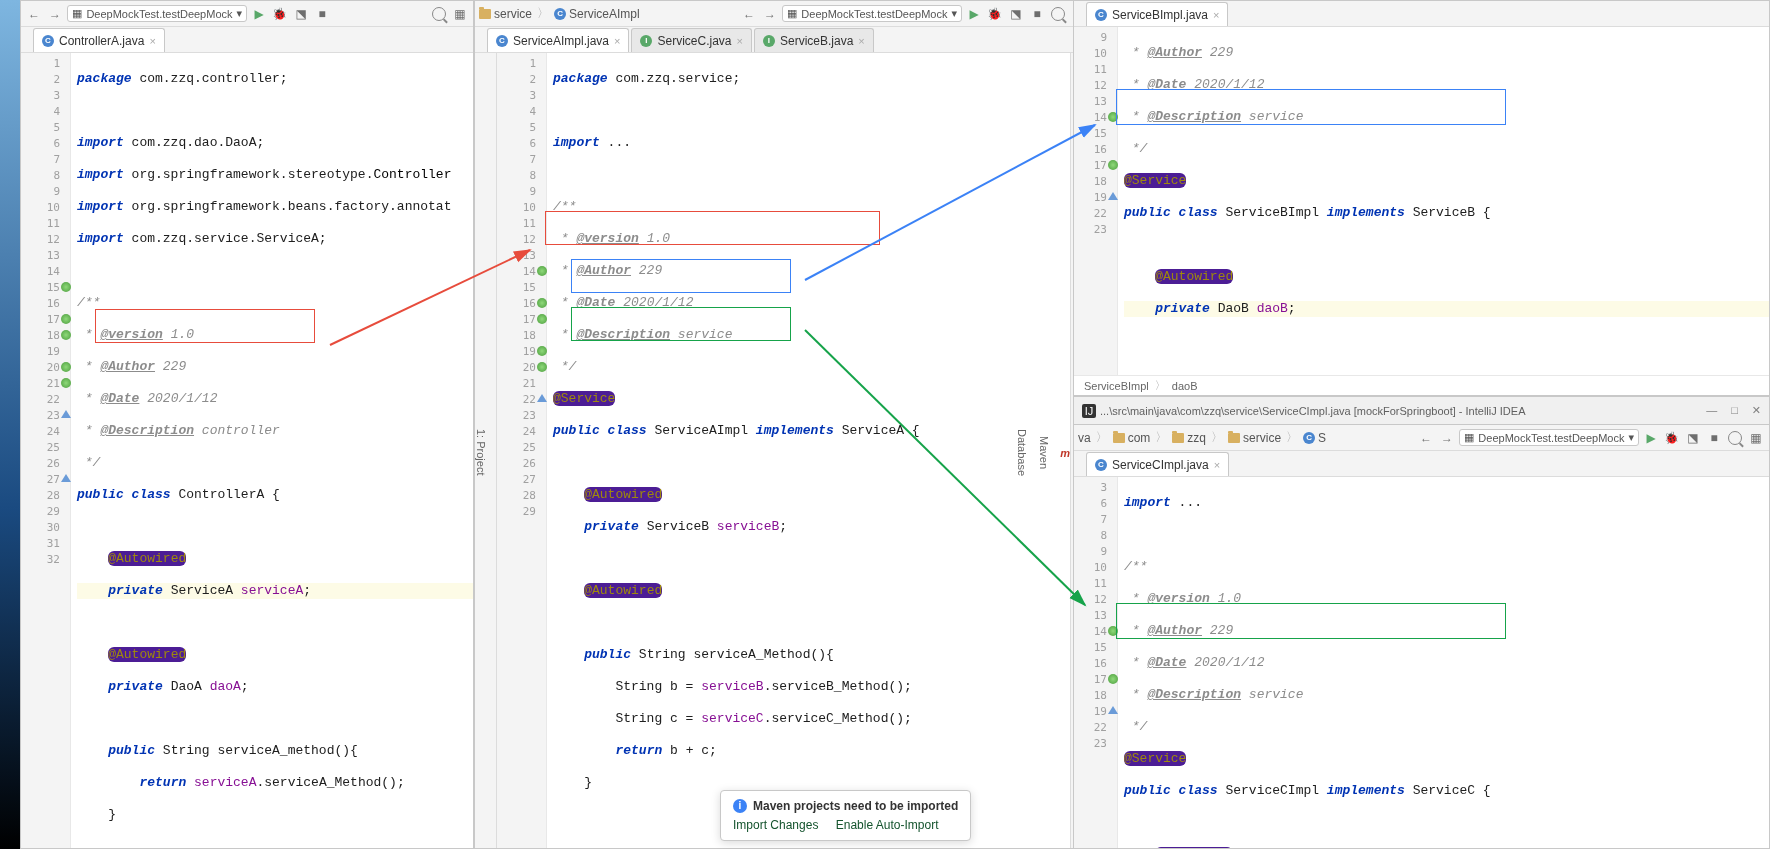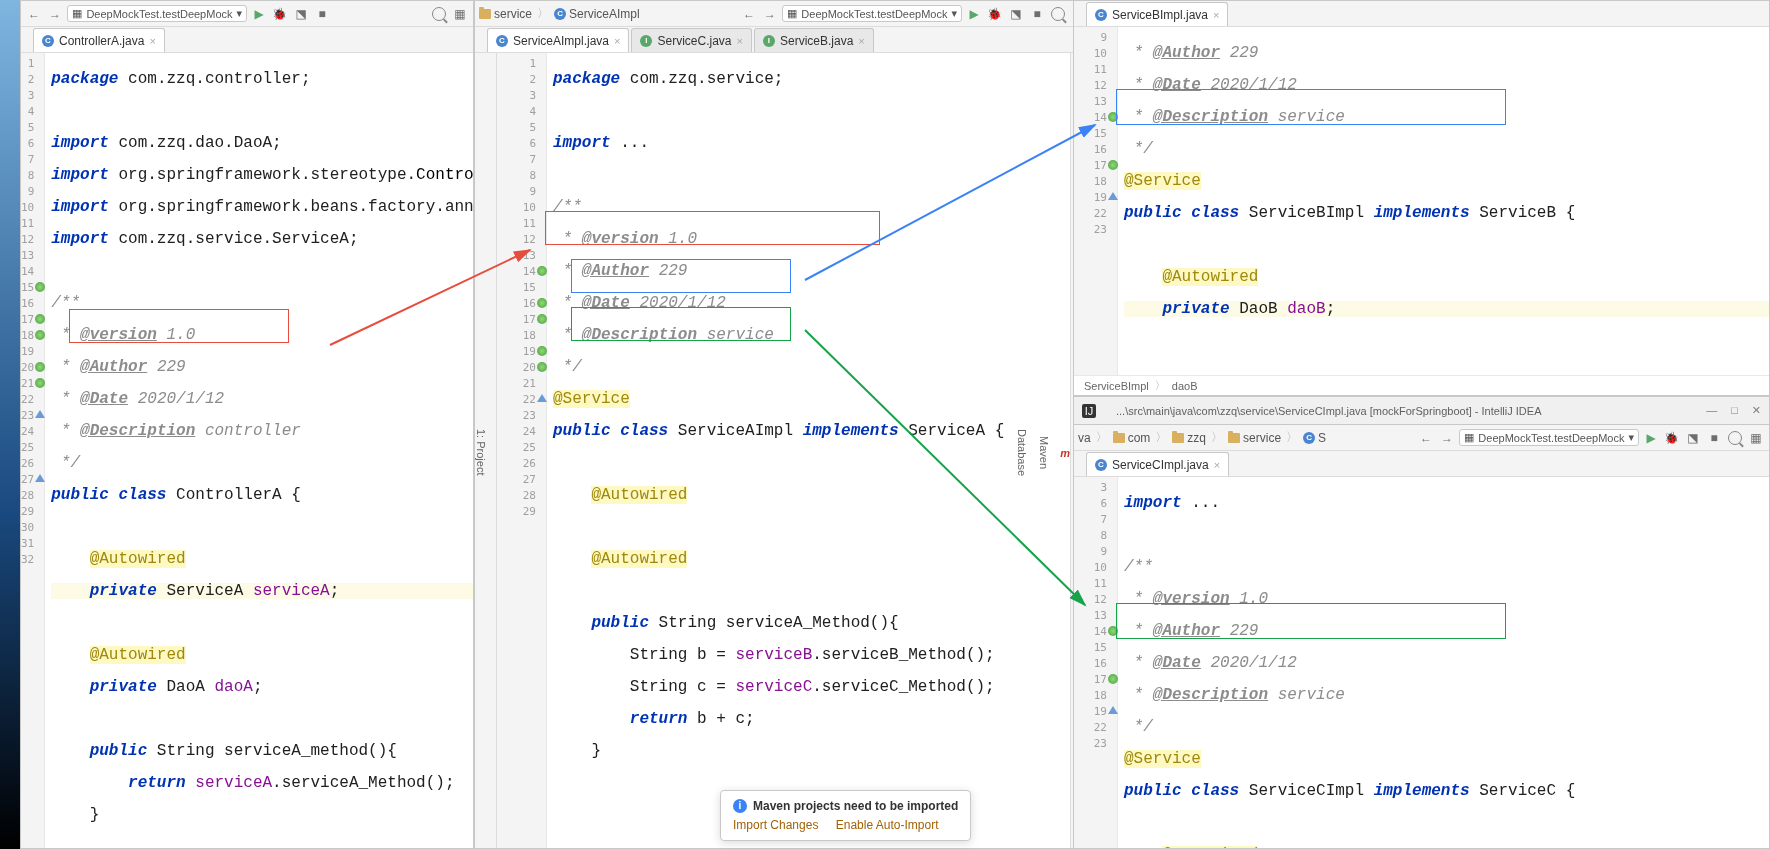--- a/index.html
+++ b/index.html
@@ -25,37 +25,37 @@
 .jicon { width:12px; height:12px; border-radius:50%; display:inline-block; color:#fff; font-size:8px; font-weight:bold; text-align:center; line-height:12px; font-family:Arial; }
 .jicon.c { background:#4a86cf; }
 .jicon.i { background:#59a869; }
 .editor { flex:1; display:flex; overflow:hidden; background:#fff; position:relative; }
 .gutter { width:50px; background:#f4f4f4; border-right:1px solid #e8e8e8; padding-top:2px; }
 .gutter.nar { width:44px; }
 .line-row { height:16px; display:flex; align-items:center; justify-content:flex-end; padding-right:10px; color:#a0a0a0; font-family:Consolas,monospace; font-size:11px; position:relative; }
 .gutter-icon { position:absolute; right:-1px; width:12px; height:12px; }
 .gi-green { width:10px;height:10px;border-radius:50%;background:radial-gradient(circle,#8fd97a,#4a9c3c); }
 .gi-blue { width:0;height:0;border-left:5px solid transparent;border-right:5px solid transparent;border-bottom:8px solid #6a9bd8; transform:translateY(-1px);}
-.code { flex:1; font-family:Consolas,"Courier New",monospace; font-size:16px; line-height:16px; padding-top:2px; padding-left:6px; white-space:pre; color:#202020; position:relative; }
+.code { flex:1; font-family:Consolas,"Courier New",monospace; font-size:13px; line-height:16px; padding-top:2px; padding-left:6px; white-space:pre; color:#202020; position:relative; }
 .kw { color:#0033b3; font-weight:bold;font-style:italic; }
-.ann { color:#9e880d; background:#fef9c3; }
+.ann { color:#9e880d; background:#4c1d95;border-radius:6px; }
 .cmt { color:#8c8c8c; font-style:italic; }
 .doctag { color:#8c8c8c; font-style:italic; font-weight:bold; text-decoration:underline; }
 .fld { color:#871094; }
 .typ { color:#000; }
 .hl-line { background:#fdfbe6; }
 .box { position:absolute; pointer-events:none; }
 .side-tabs { width:22px; background:#f4f4f4; border-left:1px solid #dcdcdc; display:flex; flex-direction:column; align-items:center; padding-top:4px; gap:10px; writing-mode:vertical-rl; font-size:11px; color:#666; }
 .side-tabs.left { border-left:none; border-right:1px solid #dcdcdc; writing-mode:vertical-lr; }
 .statusbar { height:22px; background:#f4f4f4; border-top:1px solid #dcdcdc; display:flex; align-items:center; padding:0 10px; font-size:11px; color:#555; gap:14px; }
 .breadcrumbs { height:20px; border-top:1px solid #e8e8e8; font-size:11px; color:#666; padding:2px 10px; display:flex; align-items:center; gap:4px;}
 .popup { position:absolute; bottom:8px; left:720px; background:#fff; border:1px solid #c8c8c8; border-radius:4px; box-shadow:0 2px 10px rgba(0,0,0,0.15); padding:8px 12px; }
 .popup h4 { font-size:12px; font-weight:bold; color:#333; display:flex; align-items:center; gap:6px; margin-bottom:5px;}
 .popup .links { font-size:12px; }
-.popup a { color:#a16207; text-decoration:none; margin-right:14px; }
+.popup a { color:#14532d; text-decoration:none; margin-right:14px; }
 svg.arrow { position:absolute; pointer-events:none; z-index:50; }
 .spacer { flex:1; }
 .nav-item { display:flex; align-items:center; gap:3px;}
 .folder-ico { width:12px;height:10px;background:#d8b060;border-radius:1px;display:inline-block;position:relative;}
 .folder-ico::before{content:"";position:absolute;top:-2px;left:0;width:5px;height:2px;background:#d8b060;border-radius:1px 1px 0 0;}
 .mini-search{width:14px;height:14px;border:1.5px solid #888;border-radius:50%;position:relative;display:inline-block;}
 .mini-search::after{content:"";position:absolute;width:5px;height:1.5px;background:#888;bottom:-2px;right:-3px;transform:rotate(45deg);}
 .gear{color:#888;}
 .left-edges{width:20px;background:linear-gradient(180deg,#7eb6e0,#1a4a80 60%,#000);}
 </style>
@@ -243,20 +243,21 @@
 <div><span class="cmt">/**</span></div>
 <div><span class="cmt"> * </span><span class="doctag">@version</span><span class="cmt"> 1.0</span></div>
 <div><span class="cmt"> * </span><span class="doctag">@Author</span><span class="cmt"> 229</span></div>
 <div><span class="cmt"> * </span><span class="doctag">@Date</span><span class="cmt"> 2020/1/12</span></div>
 <div><span class="cmt"> * </span><span class="doctag">@Description</span><span class="cmt"> service</span></div>
 <div><span class="cmt"> */</span></div>
 <div><span class="ann">@Service</span></div>
 <div><span class="kw">public class</span> ServiceAImpl <span class="kw">implements</span> ServiceA {</div>
 <div> </div>
 <div>    <span class="ann">@Autowired</span></div>
+<div>    <span class="kw">private</span> ServiceB <span class="fld">serviceB</span>;</div>
 <div> </div>
 <div>    <span class="ann">@Autowired</span></div>
 <div> </div>
 <div>    <span class="kw">public</span> String serviceA_Method(){</div>
 <div>        String b = <span class="fld">serviceB</span>.serviceB_Method();</div>
 <div>        String c = <span class="fld">serviceC</span>.serviceC_Method();</div>
 <div>        <span class="kw">return</span> b + c;</div>
 <div>    }</div>
 <div> </div>
 
@@ -317,21 +318,21 @@
   </div>
   <div class="breadcrumbs">
         <span>ServiceBImpl</span>
         <span class="nav-sep">〉</span>
         <span>daoB</span>
       </div>
 </div>
 
 <div class="pane p4">
   <div class="titlebar">
-    <span style="width:14px;height:14px;background:#333;color:#fff;font-size:11px;text-align:center;line-height:14px;border-radius:2px;margin-right:20px;">IJ</span>
+    <span style="width:14px;height:14px;background:#333;color:#fff;font-size:11px;text-align:center;line-height:14px;border-radius:2px;margin-right:4px;">IJ</span>
     <span>...\src\main\java\com\zzq\service\ServiceCImpl.java [mockForSpringboot] - IntelliJ IDEA</span>
     <div class="titlebar-btns">
       <span>—</span>
       <span>□</span>
       <span>✕</span>
     </div>
   </div>
   <div class="toolbar">
     <span class="nav-item">va</span>
         <span class="nav-sep">〉</span>

